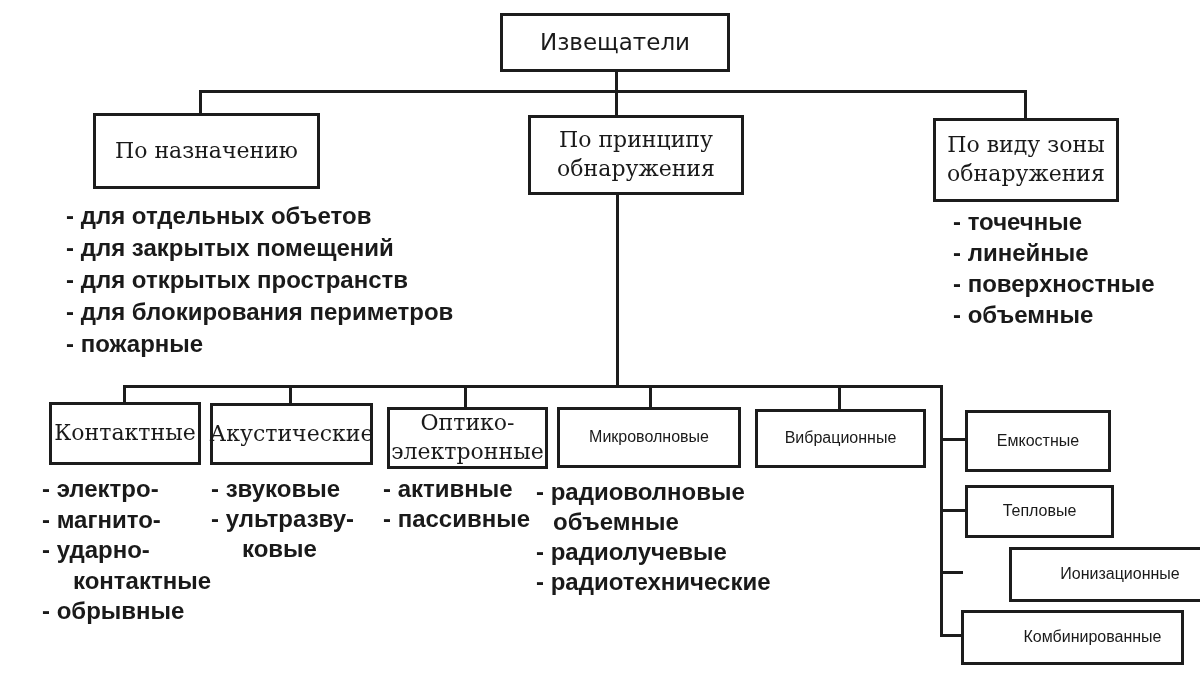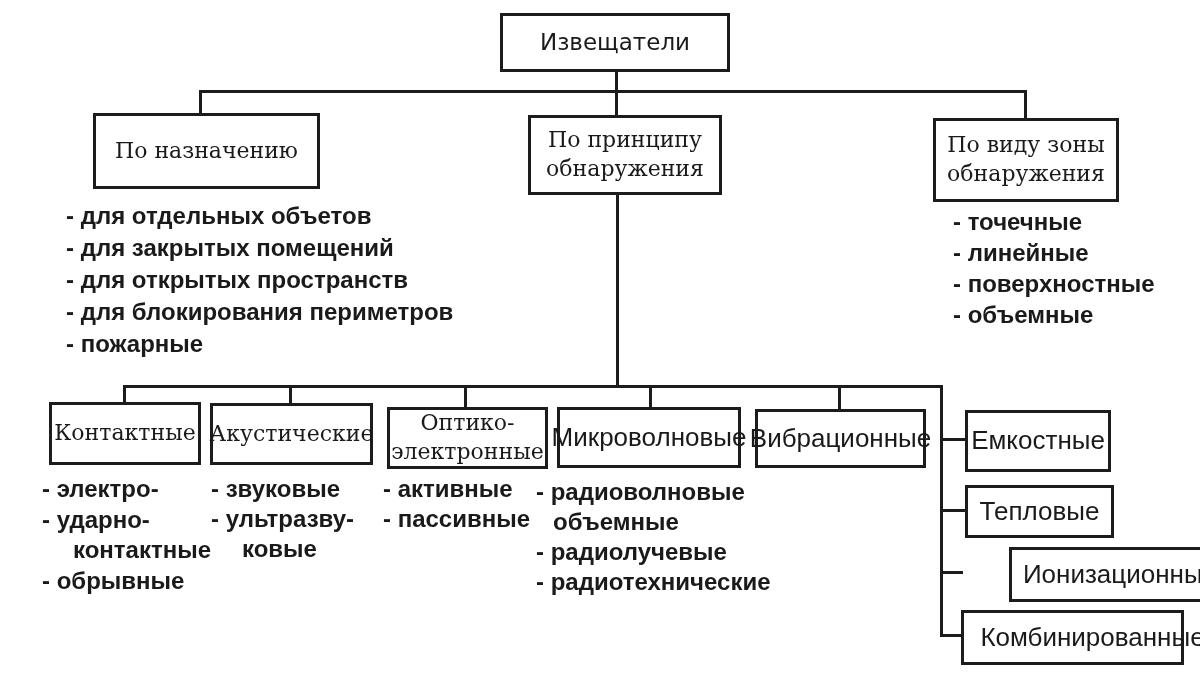--- a/index.html
+++ b/index.html
@@ -22,21 +22,21 @@
     border: 3px solid #1c1c1c;
     background: #ffffff;
     display: flex;
     align-items: center;
     justify-content: center;
     text-align: center;
     line-height: 1.3;
   }
   .box span { display: block; padding: 0 6px; }
   .serif { font-family: "DejaVu Serif", "Liberation Serif", serif; font-size: 22px; }
-  .sans  { font-family: "Liberation Sans", sans-serif; font-size: 26px; }
+  .sans  { font-family: "Liberation Sans", sans-serif; font-size: 16px; }
   .rootfont { font-family: "DejaVu Sans", sans-serif; font-size: 23px; }
   
   .list {
     position: absolute;
     margin: 0; padding: 0;
     list-style: none;
     font-family: "Liberation Sans", sans-serif;
     font-weight: bold;
     font-size: 24px;
     white-space: nowrap;
@@ -74,21 +74,21 @@
   <div class="ln" style="left:940px; top:634px; width:23px; height:3px;"></div>
 
   <div class="box rootfont" style="left:500px; top:13px; width:230px; height:59px;">
     <span>Извещатели</span>
   </div>
 
   <div class="box serif" style="left:93px; top:113px; width:227px; height:76px;">
     <span>По назначению</span>
   </div>
 
-  <div class="box serif" style="left:528px; top:115px; width:194px; height:80px;">
+  <div class="box serif" style="left:528px; top:115px; width:216px; height:80px;">
     <span>По принципу обнаружения</span>
   </div>
 
   <div class="box serif" style="left:933px; top:118px; width:186px; height:84px;">
     <span>По виду зоны обнаружения</span>
   </div>
 
   <div class="box serif" style="left:49px; top:402px; width:152px; height:63px;">
     <span>Контактные</span>
   </div>
@@ -135,20 +135,21 @@
 
   <ul class="list" style="left:953px; top:206px; line-height:31px;">
     <li>- точечные</li>
     <li>- линейные</li>
     <li>- поверхностные</li>
     <li>- объемные</li>
   </ul>
 
   <ul class="list" style="left:42px; top:474px; line-height:30.5px;">
     <li>- электро-</li>
+    <li>- магнито-</li>
     <li>- ударно-</li>
     <li class="cont">контактные</li>
     <li>- обрывные</li>
   </ul>
 
   <ul class="list" style="left:211px; top:474px; line-height:30px;">
     <li>- звуковые</li>
     <li>- ультразву-</li>
     <li class="cont">ковые</li>
   </ul>

